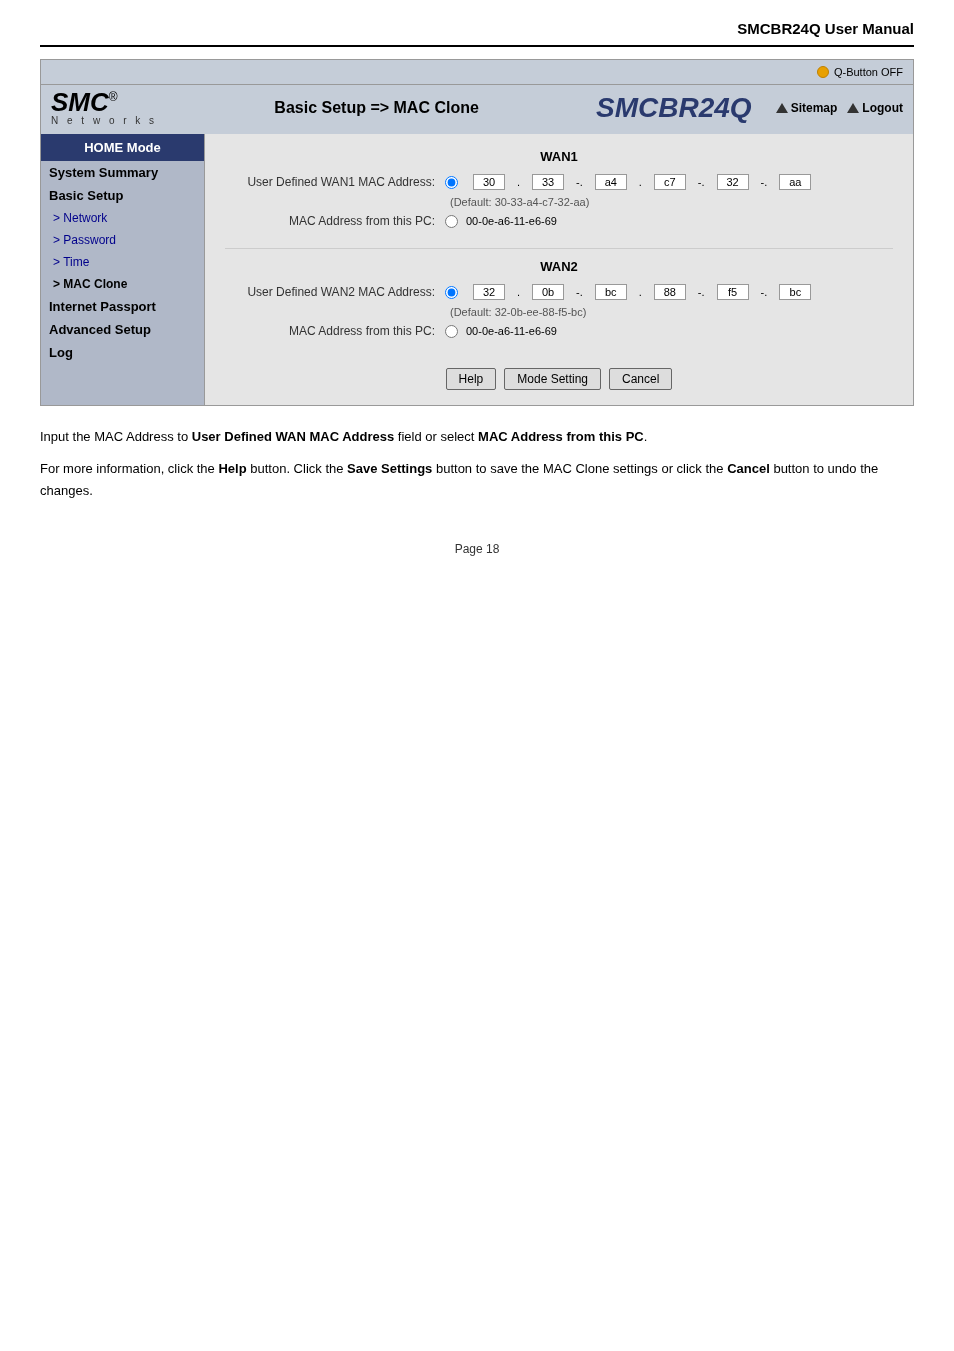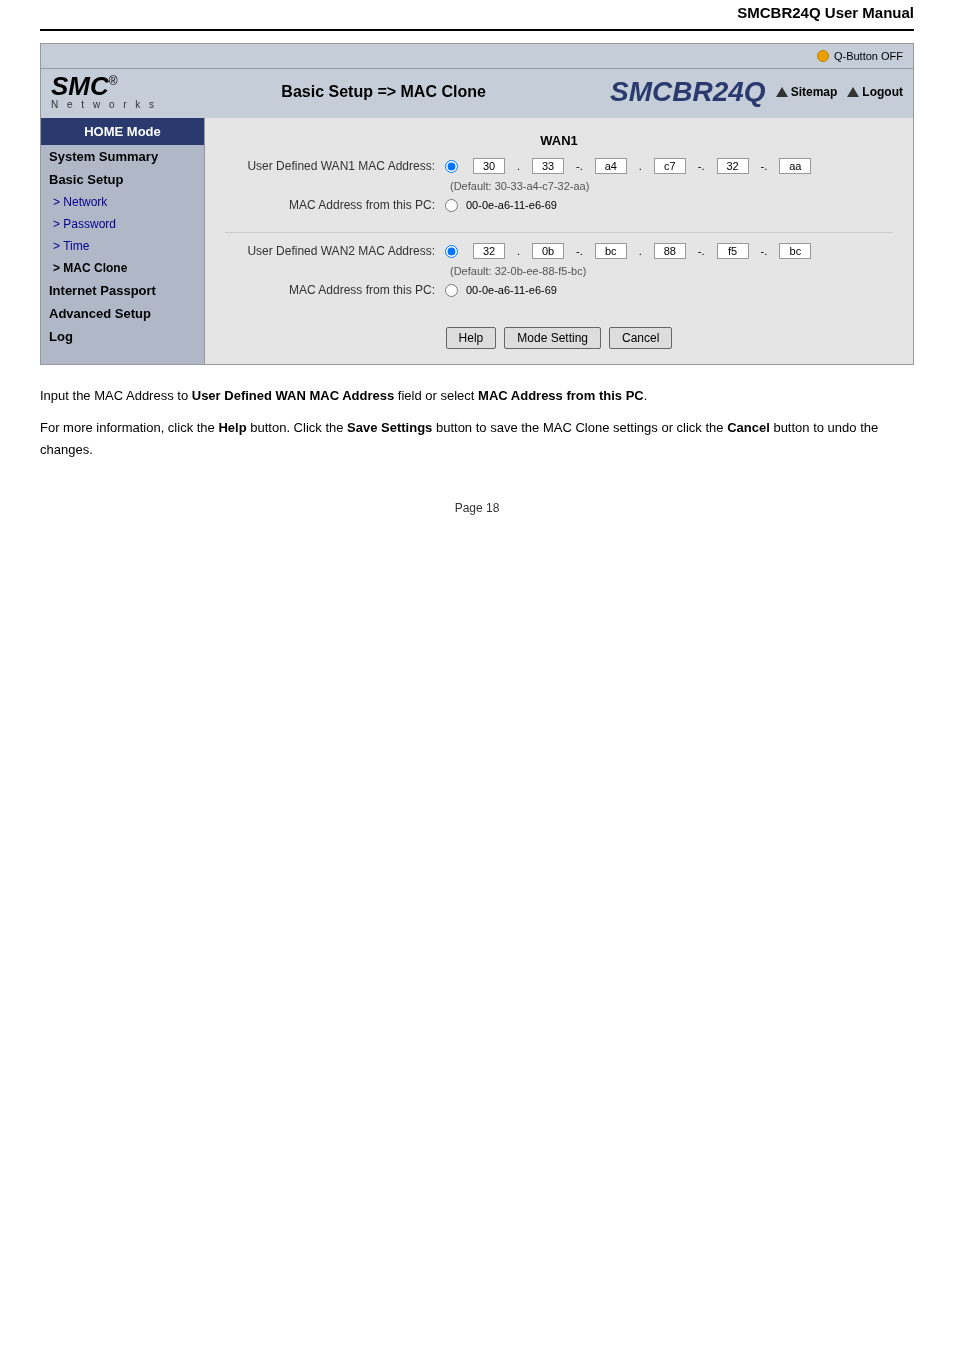--- a/index.html
+++ b/index.html
@@ -1,37 +1,37 @@
 <!DOCTYPE html>
 <html><head>
   <meta charset="utf-8">
   <style>
     * { margin: 0; padding: 0; box-sizing: border-box; }
     body { font-family: Arial, sans-serif; font-size: 13px; background: #fff; color: #000; width: 954px; }
 
-    .page-wrapper { padding: 4px 40px; }
+    .page-wrapper { padding: 20px 40px; }
 
     .doc-title { text-align: right; font-size: 15px; font-weight: bold; padding-bottom: 8px; border-bottom: 2px solid #000; margin-bottom: 12px; }
 
     .router-ui { border: 1px solid #999; background: #b0b8c8; }
 
     .top-bar { display: flex; justify-content: space-between; align-items: center; padding: 6px 10px; background: #c5cdd8; border-bottom: 1px solid #999; }
 
     .q-button-area { display: flex; align-items: center; gap: 5px; font-size: 11px; }
     .q-dot { width: 12px; height: 12px; border-radius: 50%; background: #e8a000; border: 1px solid #c08000; display: inline-block; }
 
     .header-row { display: flex; align-items: center; justify-content: space-between; padding: 4px 10px 8px 10px; background: #c5cdd8; }
 
     .smc-logo { font-size: 26px; font-weight: 900; font-style: italic; color: #000; line-height: 1; }
     .smc-logo .reg { font-size: 12px; font-weight: normal; font-style: normal; vertical-align: super; }
     .networks-text { font-size: 10px; letter-spacing: 3px; color: #333; }
 
     .page-title-area { font-size: 16px; font-weight: bold; color: #000; }
 
-    .model-nav { display: flex; gap: 10px; }
+    .model-nav { display: flex; gap: 24px; }
     .model-name { font-size: 28px; font-weight: bold; color: #2a3a6e; font-style: italic; }
     .nav-links { display: flex; gap: 10px; align-items: center; font-size: 12px; }
     .nav-link { display: flex; align-items: center; gap: 3px; cursor: pointer; font-weight: bold; }
     .nav-icon { width: 0; height: 0; border-left: 6px solid transparent; border-right: 6px solid transparent; border-bottom: 10px solid #333; display: inline-block; }
 
     .content-area { display: flex; background: #fff; }
 
     .sidebar { width: 164px; background: #b0b8c8; padding: 0; border-right: 1px solid #999; flex-shrink: 0; }
     .sidebar-item { padding: 4px 8px; font-size: 13px; cursor: pointer; }
     .sidebar-item.home-mode { background: #2a3a6e; color: #fff; font-weight: bold; text-align: center; padding: 6px 8px; }
@@ -155,20 +155,21 @@
             <div class="from-pc-row">
               <input type="radio" class="mac-radio" name="wan1-type" style="">
               <span class="from-pc-mac">00-0e-a6-11-e6-69</span>
             </div>
           </div>
         </div>
 
         <hr class="separator">
 
         <div class="wan-section">
+          <div class="wan-title">WAN2</div>
 
           <div class="form-row">
             <div class="form-label">User Defined WAN2 MAC Address:</div>
             <div class="mac-inputs">
               <input type="radio" class="mac-radio" name="wan2-type" checked="" style="">
               <input type="text" class="mac-field" value="32" style="">
               <span class="mac-sep">.</span>
               <input type="text" class="mac-field" value="0b" style="">
               <span class="mac-sep">-.</span>
               <input type="text" class="mac-field" value="bc" style="">

